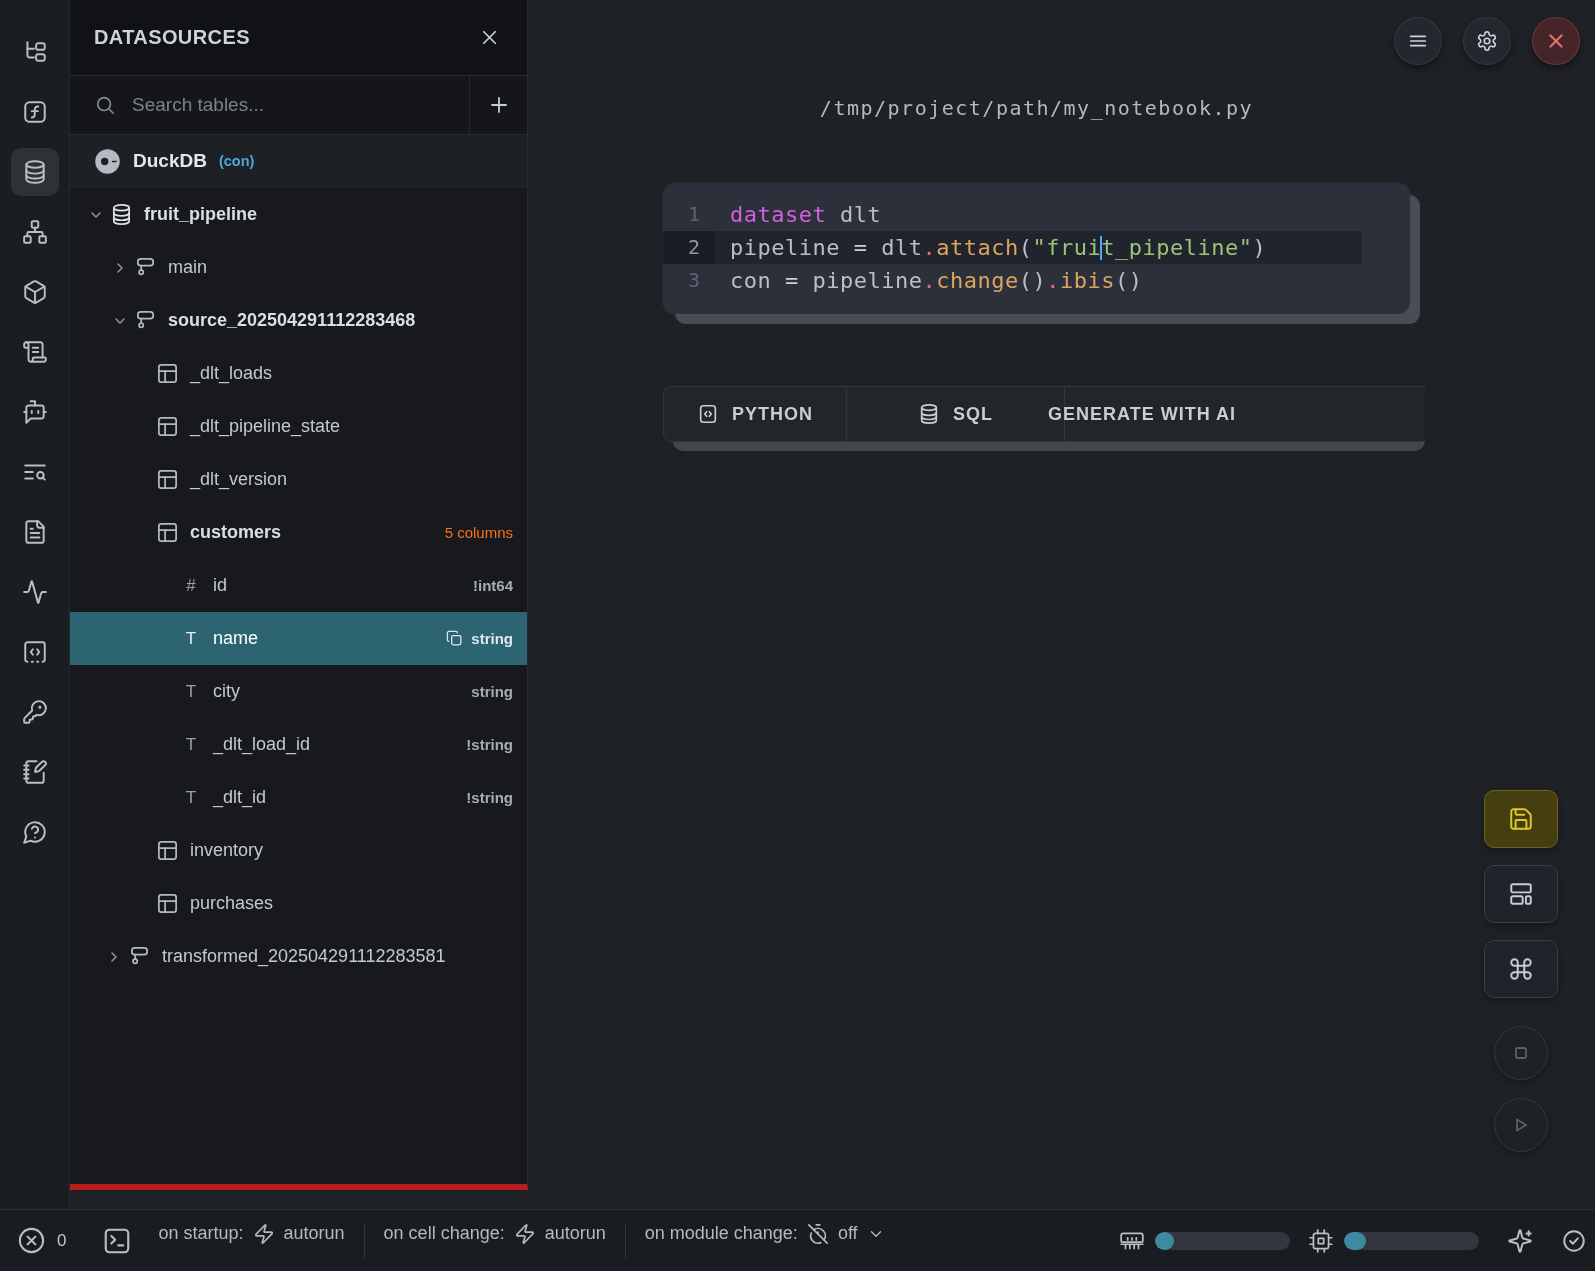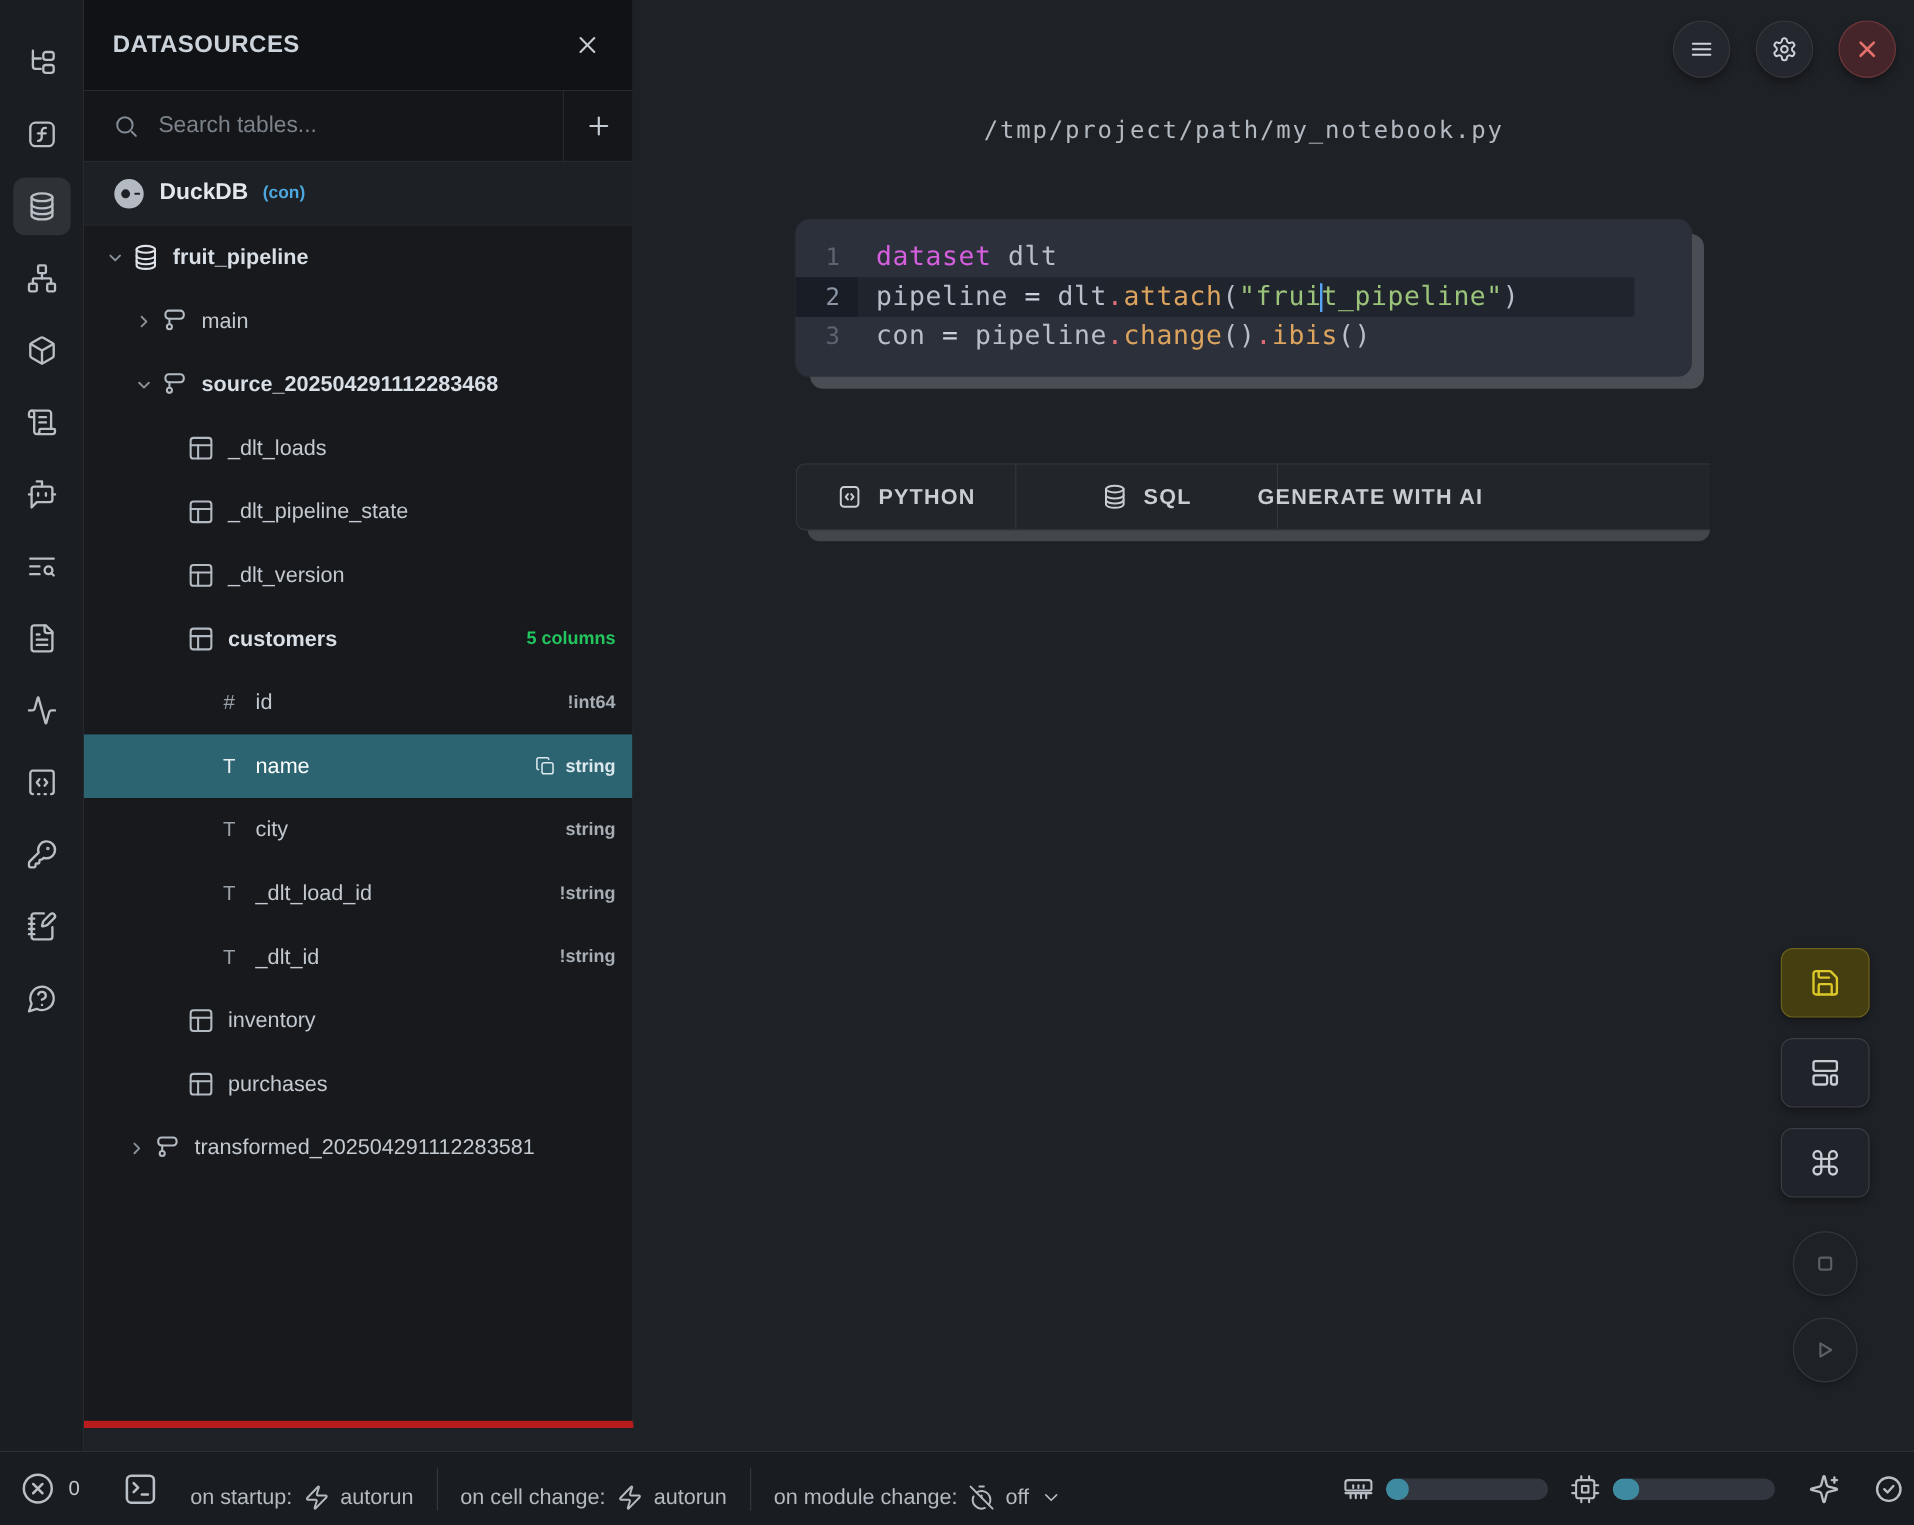--- a/index.html
+++ b/index.html
@@ -38,21 +38,21 @@
   .chev .ic{width:16px;height:16px;stroke-width:2.4;}
   .tree-ic{width:23px;height:23px;color:#b3bac1;margin-right:11px;flex:none;}
   .tree-ic .ic{width:23px;height:23px;}
   .tree-ic.db{color:#dde2e8;}
   .glyph{width:18px;margin-right:13px;text-align:center;font-size:17px;color:#9aa1a9;flex:none;}
   .tree-row.selected .glyph{color:#e8eef2;}
   .tree-label{font-size:18px;color:#c3c9d0;white-space:nowrap;}
   .tree-label.bold{font-weight:bold;color:#d9dfe6;}
   .tree-row.selected .tree-label{color:#ffffff;}
   .tree-right{margin-left:auto;font-size:15px;color:#a6adb5;display:flex;align-items:center;gap:8px;white-space:nowrap;font-weight:bold;}
-  .tree-right.bold{font-weight:bold;color:#22c55e;}
+  .tree-right.bold{font-weight:normal;color:#f97316;}
   .tree-row.selected .tree-right{color:#dbe9ee;}
   .tree-right .ic{width:17px;height:17px;}
 
   
   .main{position:absolute;left:528px;top:0;width:1067px;height:1209px;}
   .win-controls{position:absolute;top:17px;right:15px;display:flex;gap:21px;}
   .circle-btn{width:48px;height:48px;border-radius:50%;background:#24272d;border:1px solid rgba(255,255,255,.08);box-shadow:0 4px 7px rgba(0,0,0,.35);display:flex;align-items:center;justify-content:center;color:#ccd2d9;cursor:pointer;box-sizing:border-box;}
   .circle-btn .ic{width:22px;height:22px;}
   .circle-btn.danger{background:var(--close-red-bg,#46252a);border-color:rgba(230,115,110,.25);color:var(--close-red,#e4706b);}
   .circle-btn.danger .ic{stroke-width:2.4;}
@@ -90,21 +90,21 @@
   .fab-circle{position:absolute;width:54px;height:54px;border-radius:50%;border:1px solid #33373d;color:#5b6066;background:transparent;display:flex;align-items:center;justify-content:center;box-shadow:0 3px 6px rgba(0,0,0,.25);cursor:pointer;box-sizing:border-box;}
   .fab-circle .ic{width:24px;height:24px;}
 
   
   .statusbar{position:absolute;left:0;right:0;bottom:0;height:62px;background:#191c20;border-top:1px solid #2b2e33;display:flex;align-items:center;box-sizing:border-box;color:#b4bac1;font-size:18px;}
   .err-chip{display:flex;align-items:center;gap:10px;margin-left:16px;color:#b9bfc6;cursor:pointer;}
   .err-chip .ic{width:31px;height:31px;stroke-width:1.6;}
   .err-count{font-size:17px;color:#c3c9d0;}
   .term-btn{margin-left:36px;color:#b9bfc6;background:none;border:none;display:flex;cursor:pointer;padding:0;}
   .term-btn .ic{width:30px;height:30px;stroke-width:1.7;}
-  .status-items{display:flex;align-items:flex-end;margin-left:26px;}
+  .status-items{display:flex;align-items:flex-start;margin-left:26px;}
   .status-item{display:flex;align-items:center;gap:9px;cursor:pointer;white-space:nowrap;}
   .status-item .ic{width:22px;height:22px;}
   .status-item .chev-dn .ic{width:18px;height:18px;}
   .divider{width:1px;height:36px;background:#33373d;margin:0 19px;}
   .sb-right{margin-left:auto;display:flex;align-items:center;padding-right:8px;}
   .meter{display:flex;align-items:center;gap:10px;}
   .meter + .meter{margin-left:18px;}
   .meter .micon{color:#b9bfc6;}
   .meter .micon .ic{width:26px;height:26px;stroke-width:1.6;}
   .meter-track{width:135px;height:18px;border-radius:9px;background:#31363f;overflow:hidden;}

